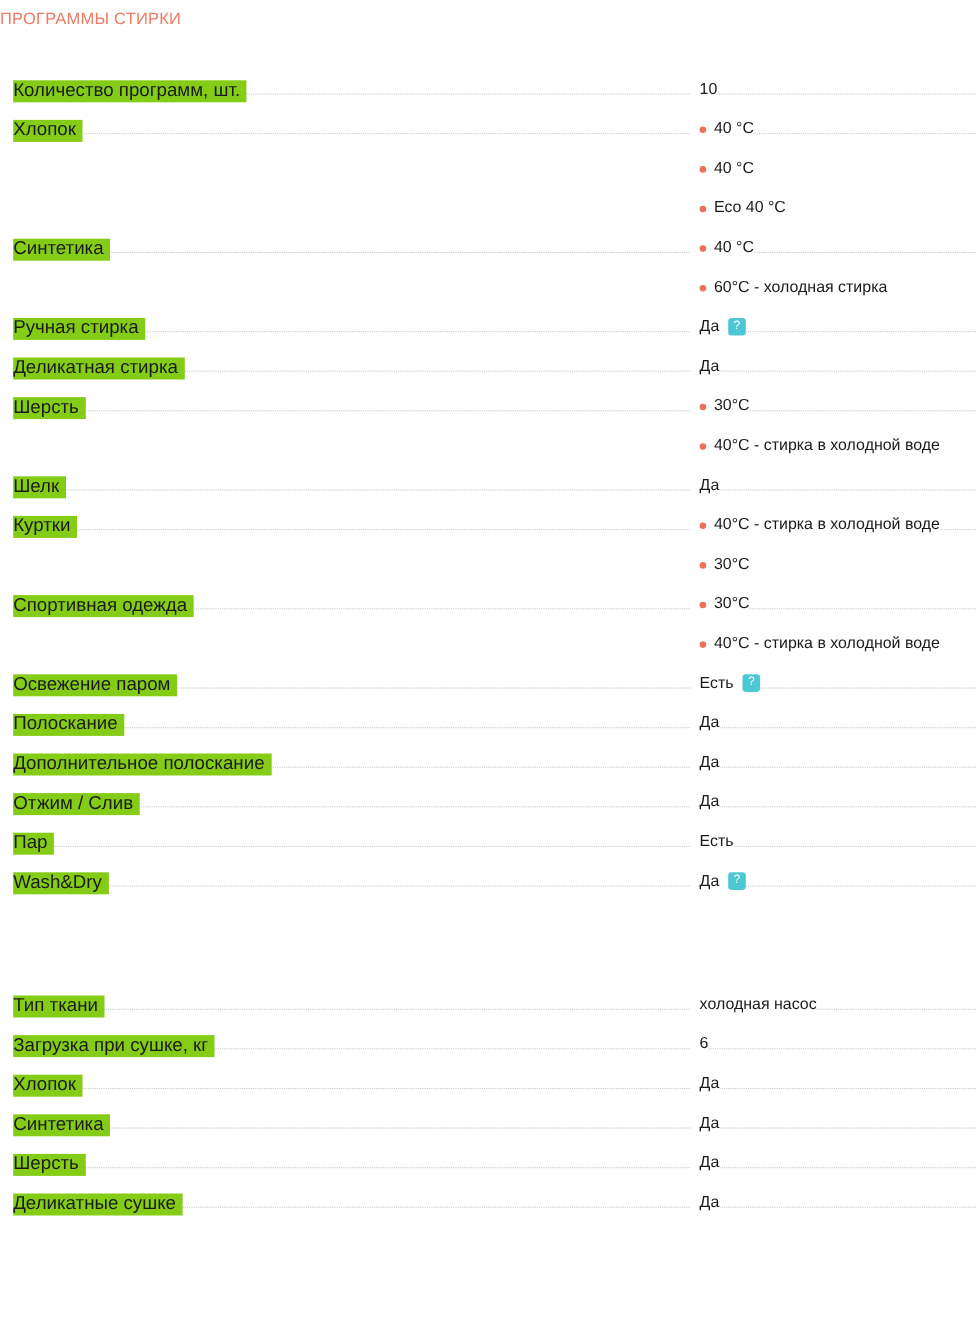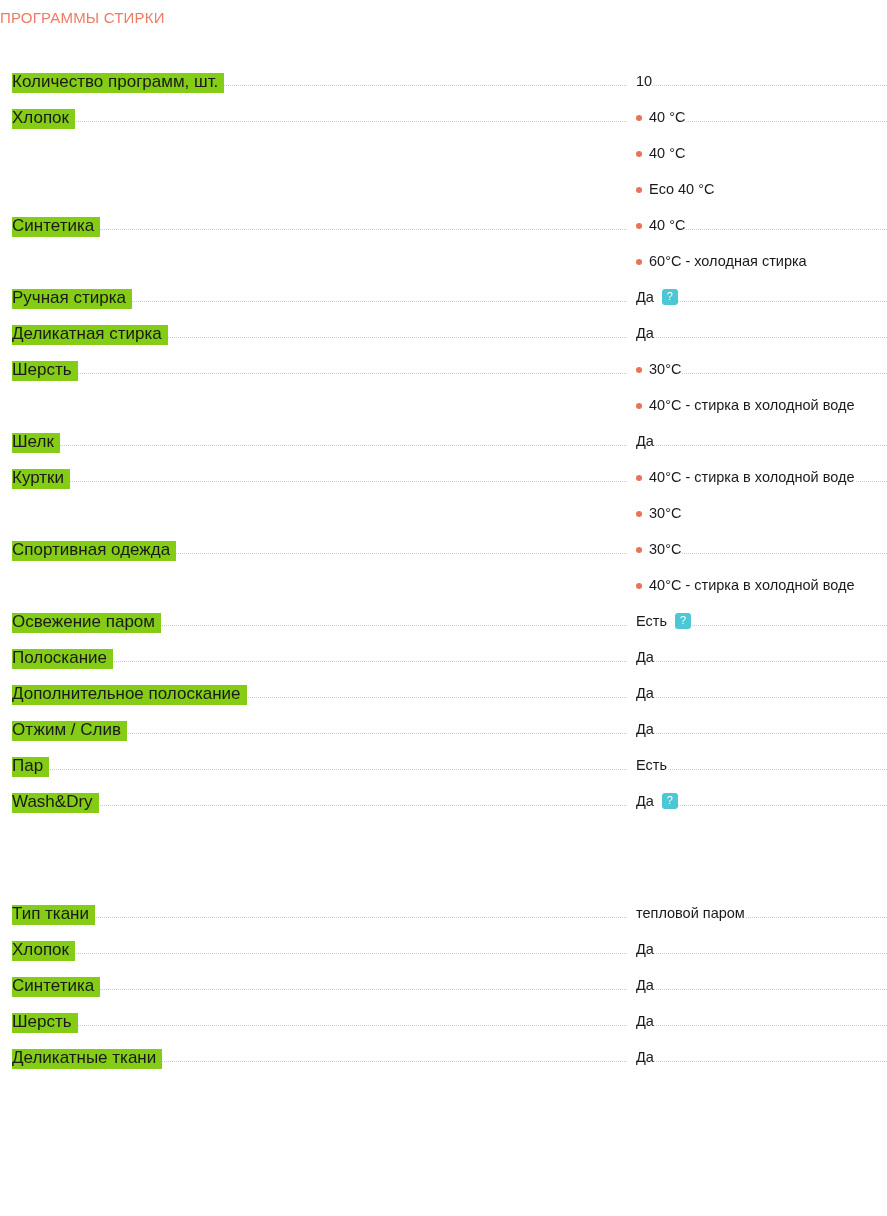--- a/index.html
+++ b/index.html
@@ -288,21 +288,28 @@
         <span>Да</span>
         <span class="help-badge">?</span>
       </span>
     </div>
     <div class="spacer-between-sections"></div>
     <div class="spacer-after-title"></div>
     <div class="spec-row">
       <span class="spec-label">Тип ткани</span>
       <span class="leader"></span>
       <span class="spec-value">
-        <span>тепловой паром</span>
+        <span>холодная насос</span>
+      </span>
+    </div>
+    <div class="spec-row">
+      <span class="spec-label">Загрузка при сушке, кг</span>
+      <span class="leader"></span>
+      <span class="spec-value">
+        <span>6</span>
       </span>
     </div>
     <div class="spec-row">
       <span class="spec-label">Хлопок</span>
       <span class="leader"></span>
       <span class="spec-value">
         <span>Да</span>
       </span>
     </div>
     <div class="spec-row">
@@ -313,20 +320,20 @@
       </span>
     </div>
     <div class="spec-row">
       <span class="spec-label">Шерсть</span>
       <span class="leader"></span>
       <span class="spec-value">
         <span>Да</span>
       </span>
     </div>
     <div class="spec-row">
-      <span class="spec-label">Деликатные ткани</span>
+      <span class="spec-label">Деликатные сушке</span>
       <span class="leader"></span>
       <span class="spec-value">
         <span>Да</span>
       </span>
     </div>
     <div class="spec-row"></div>
   </div>
 
 </body></html>

